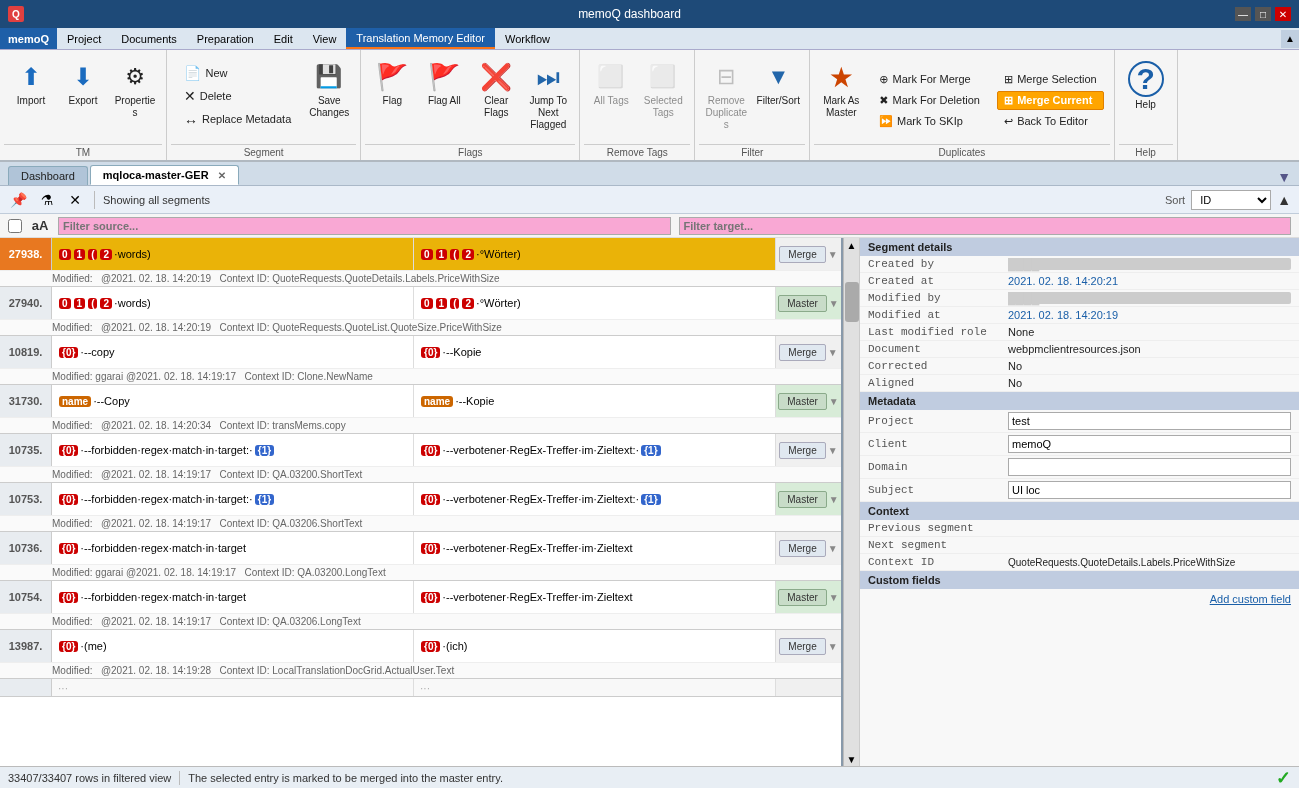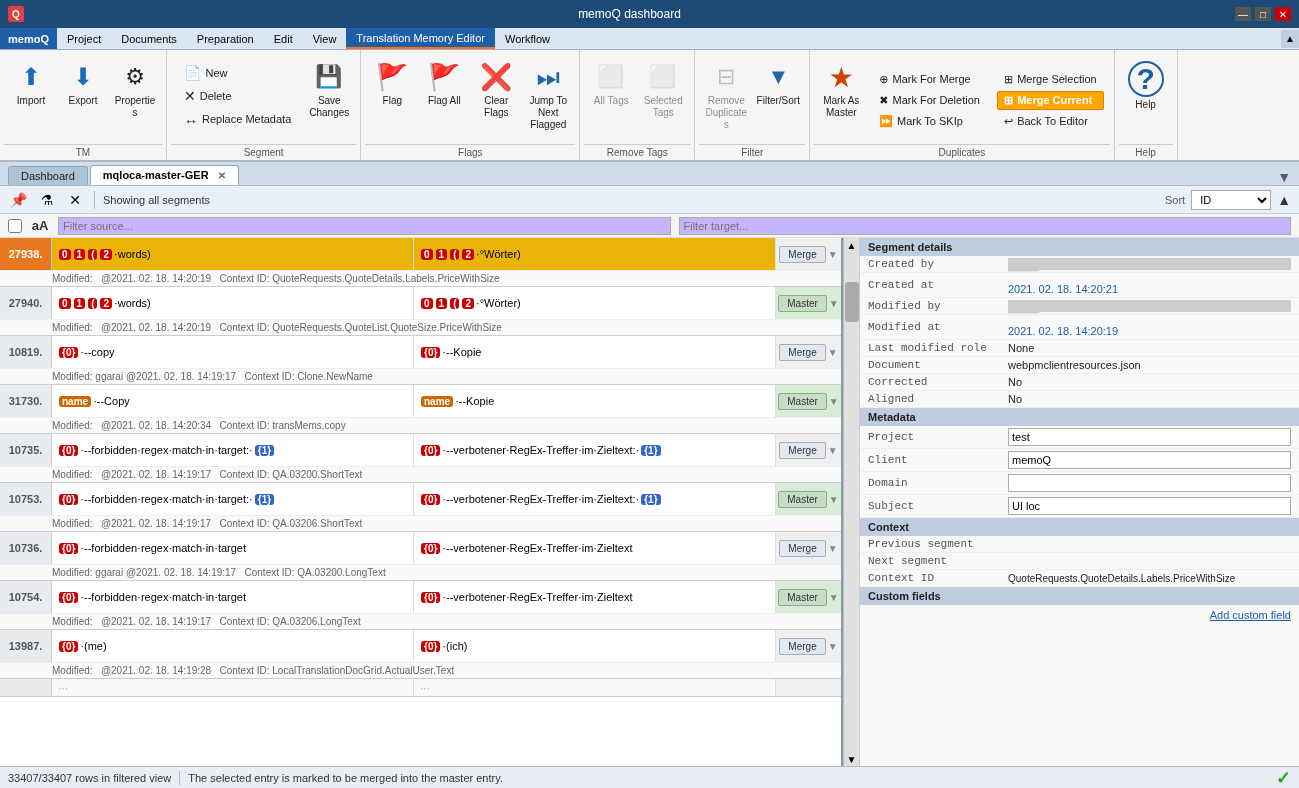--- a/index.html
+++ b/index.html
@@ -160,21 +160,21 @@
       height: 24px;
       background: #f5f5f5;
       display: flex;
       align-items: center;
       padding: 0 8px;
       gap: 8px;
       border-bottom: 1px solid #ddd;
     }
     .filter-checkbox { width: 14px; height: 14px; cursor: pointer; }
     .filter-aa { font-size: 13px; font-weight: bold; color: #333; width: 20px; text-align: center; }
-    .filter-input { height: 18px; flex: 1; border: 1px solid #aaa; padding: 0 4px; font-size: 11px; background: #c4b5fd; }
+    .filter-input { height: 18px; flex: 1; border: 1px solid #aaa; padding: 0 4px; font-size: 11px; background: #f9a8d4; font-weight: bold; }
 
     
     #main-content {
       display: flex;
       height: calc(788px - 28px - 22px - 112px - 24px - 28px - 24px - 22px);
     }
 
     
     #segments-panel {
       flex: 1;
@@ -324,21 +324,21 @@
       color: #555;
       font-size: 11px;
       flex-shrink: 0;
       font-family: Liberation Mono, monospace;
     }
     .detail-value {
       flex: 1;
       font-size: 11px;
       color: #222;
     }
-    .detail-value.blue { color: #1a5fa8; margin-top: 8px; }
+    .detail-value.blue { color: #1a5fa8; }
     .detail-input {
       flex: 1;
       height: 18px;
       border: 1px solid #aaa;
       font-size: 11px;
       padding: 0 3px;
       background: white;
     }
     .add-custom-field {
       text-align: right;

